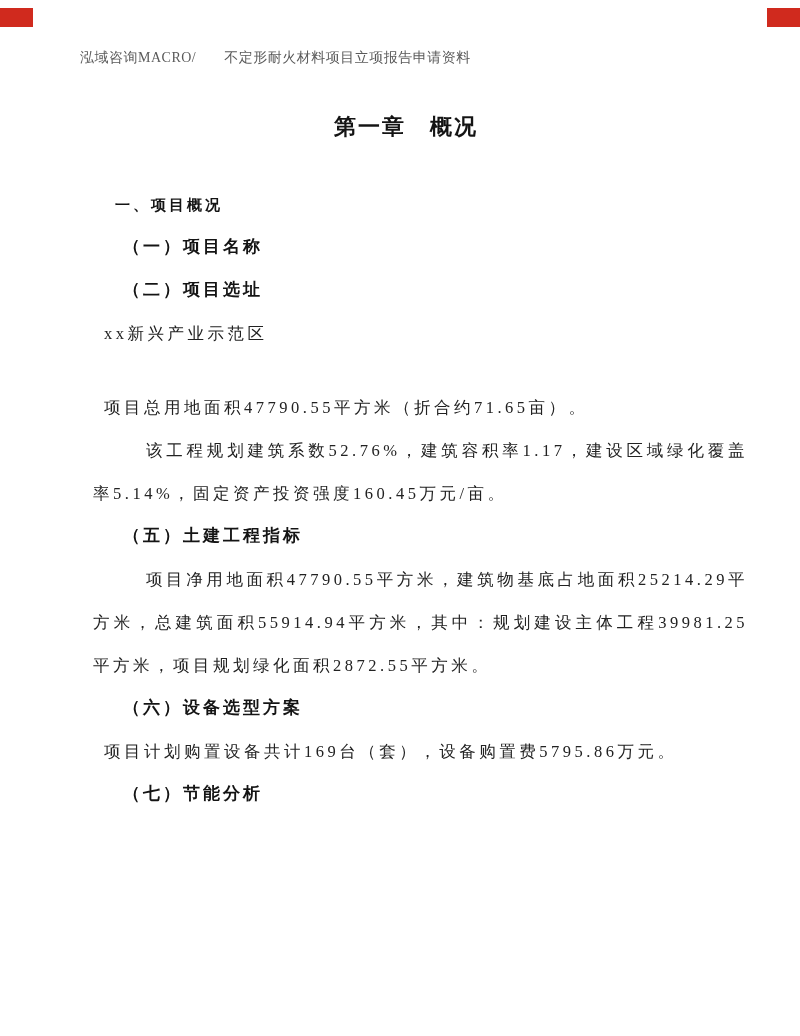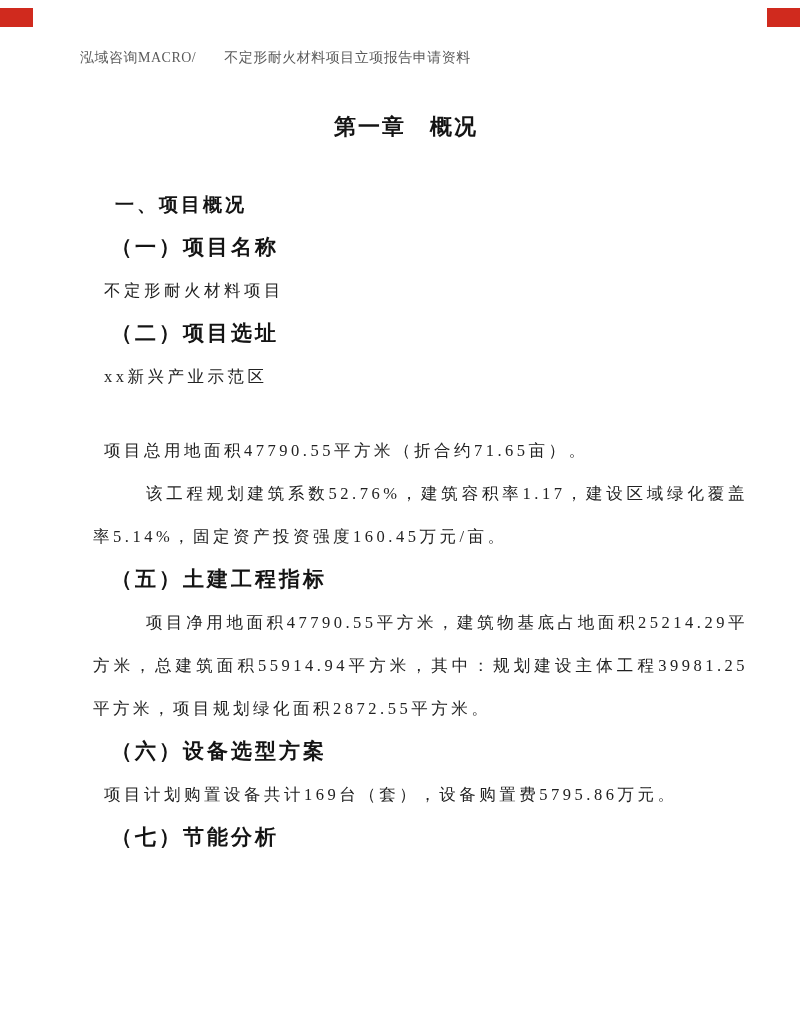--- a/index.html
+++ b/index.html
@@ -22,27 +22,27 @@
   .chapter-title{
     margin-top:46px;text-align:center;
     font-family:"Liberation Sans", sans-serif;font-weight:700;
     font-size:22px;line-height:30px;letter-spacing:2px;color:#141414;padding-left:12px;
   }
 
   main{margin:41px 52px 0 65px;width:683px;}
 
   .doc-h2{
     font-family:"Liberation Sans", sans-serif;font-weight:700;
-    font-size:19px;line-height:43px;letter-spacing:3px;
+    font-size:15px;line-height:43px;letter-spacing:3px;
     margin-left:50px;color:#141414;
   }
   .doc-h3{
-    font-family:Liberation Serif, serif;font-weight:700;
-    font-size:21px;line-height:43px;letter-spacing:3px;
-    margin-left:46px;color:#141414;
+    font-family:Liberation Mono, monospace;font-weight:700;
+    font-size:17px;line-height:43px;letter-spacing:3px;
+    margin-left:58px;color:#141414;
   }
   .doc-p{
     font-size:16.5px;line-height:43px;letter-spacing:3.5px;color:#222222;
     text-align:justify;text-align-last:left;margin-left:28px;
   }
   .doc-p.flush{margin-left:39px;}
   .doc-p.indent{text-indent:53px;}
   .doc-spacer{height:31px;}
 </style>
 </head>
@@ -53,21 +53,20 @@
 
 <div class="doc-header">
   <span>泓域咨询MACRO/</span><span class="doc-title">不定形耐火材料项目立项报告申请资料</span>
 </div>
 
 <div class="chapter-title">第一章　概况</div>
 
 <main>
     <div class="doc-h2">一、项目概况</div>
     <div class="doc-h3">（一）项目名称</div>
-    <div class="doc-p flush">不定形耐火材料项目</div>
     <div class="doc-h3">（二）项目选址</div>
     <div class="doc-p flush">xx新兴产业示范区</div>
     <div class="doc-spacer"></div>
     <div class="doc-p flush">项目总用地面积47790.55平方米（折合约71.65亩）。</div>
     <div class="doc-p indent">该工程规划建筑系数52.76%，建筑容积率1.17，建设区域绿化覆盖率5.14%，固定资产投资强度160.45万元/亩。</div>
     <div class="doc-h3">（五）土建工程指标</div>
     <div class="doc-p indent">项目净用地面积47790.55平方米，建筑物基底占地面积25214.29平方米，总建筑面积55914.94平方米，其中：规划建设主体工程39981.25平方米，项目规划绿化面积2872.55平方米。</div>
     <div class="doc-h3">（六）设备选型方案</div>
     <div class="doc-p flush">项目计划购置设备共计169台（套），设备购置费5795.86万元。</div>
     <div class="doc-h3">（七）节能分析</div>

